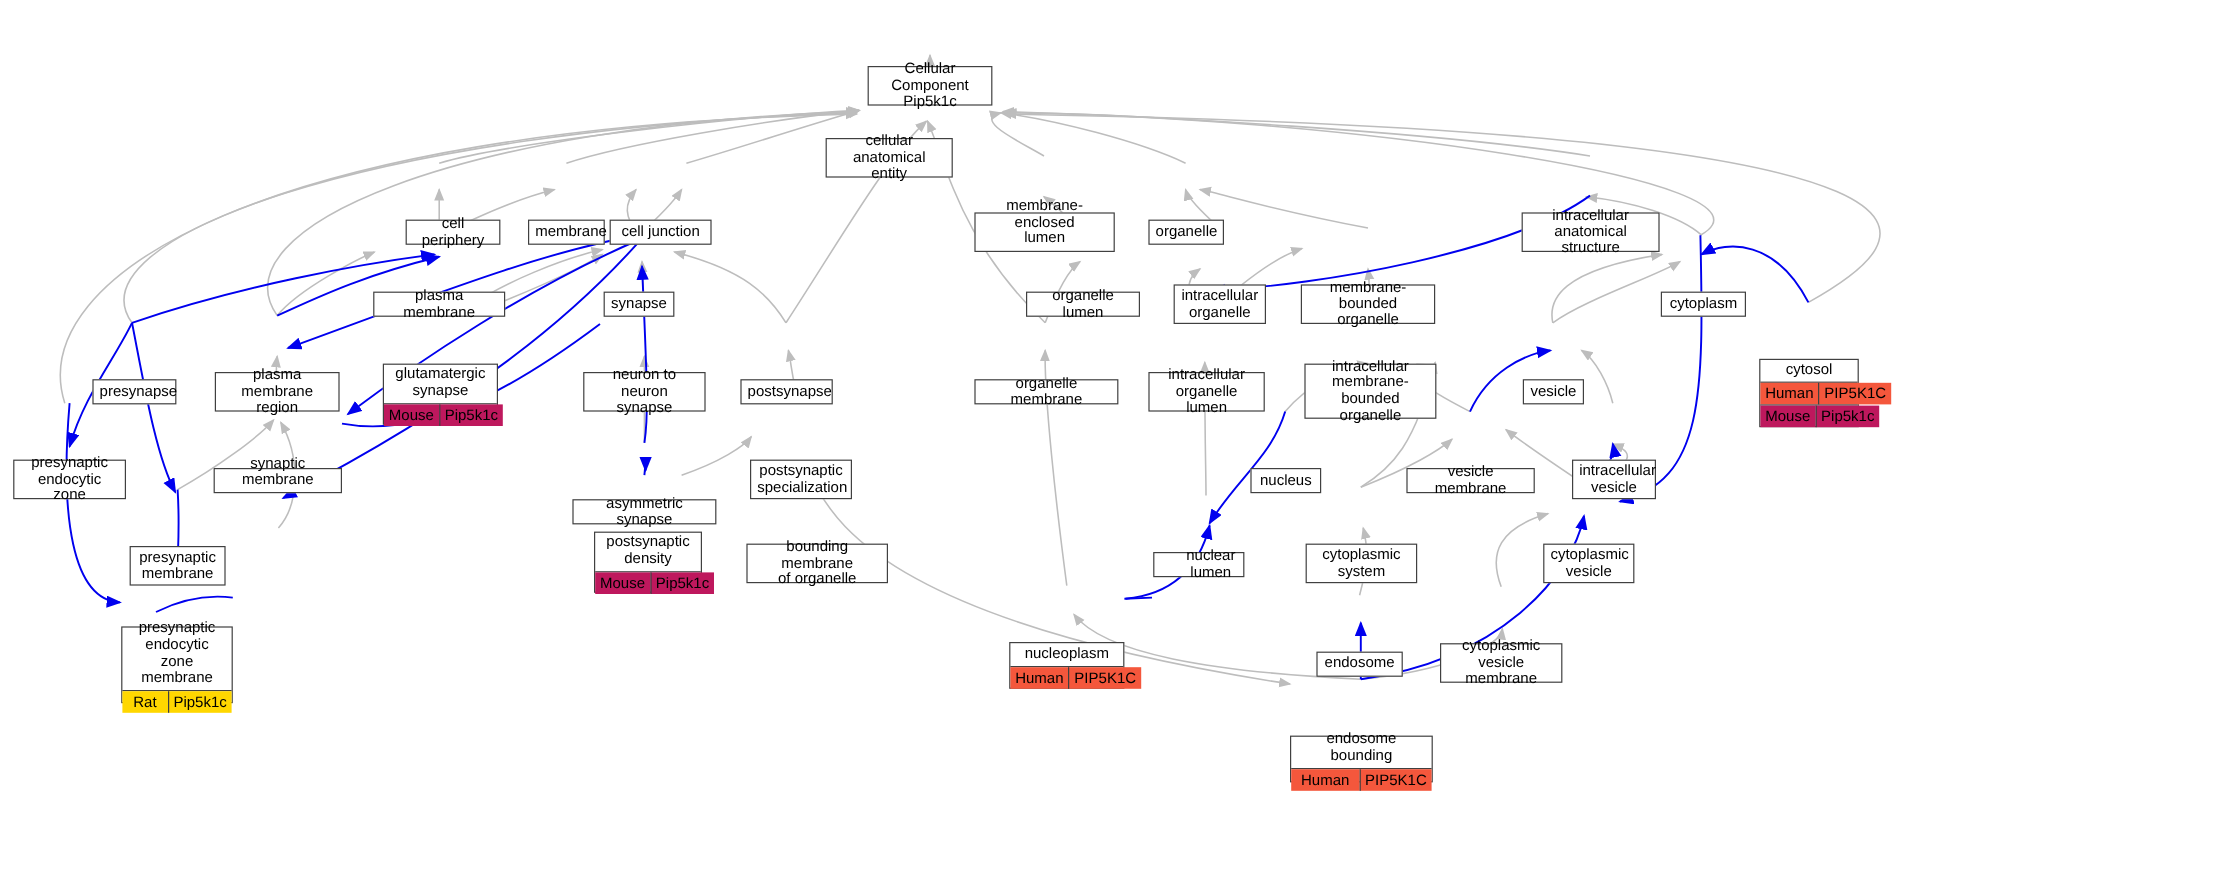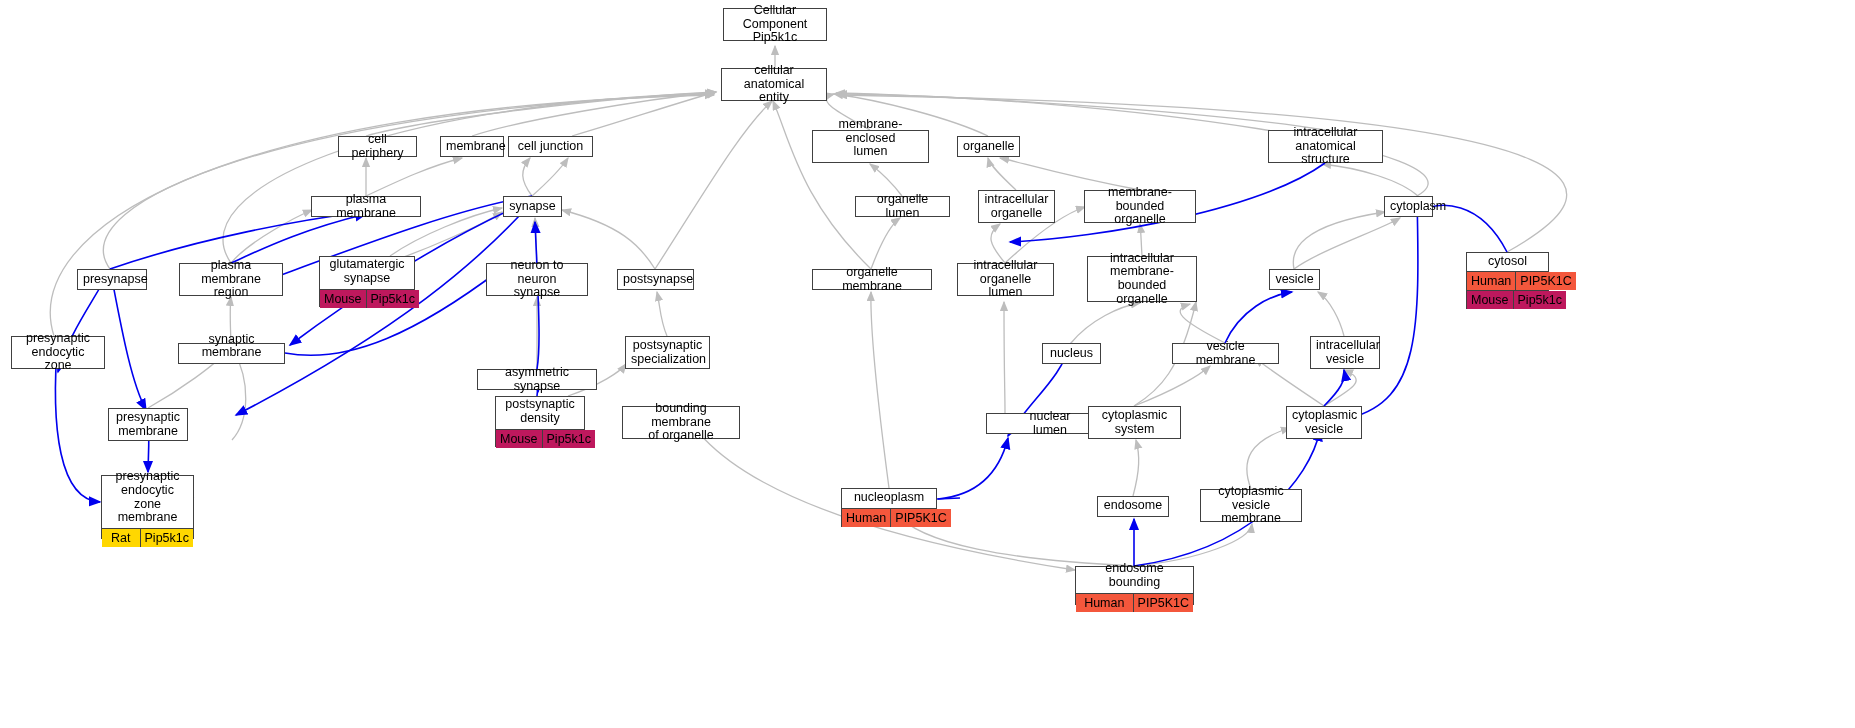--- a/index.html
+++ b/index.html
@@ -1,20 +1,20 @@
 <!DOCTYPE html>
 <html><head>
 <meta charset="utf-8">
 <style>
   html,body{margin:0;padding:0;background:#ffffff;}
   body{width:1855px;height:728px;font-family:"Liberation Sans",sans-serif;overflow:hidden;}
   #stage{position:relative;width:1855px;height:728px;}
   svg#edges{position:absolute;left:0;top:0;width:1855px;height:728px;}
   .node{position:absolute;box-sizing:border-box;background:#ffffff;border:1.6px solid #404040;
-        display:flex;flex-direction:column;align-items:stretch;justify-content:center;}
+        display:flex;flex-direction:column;align-items:stretch;justify-content:center;margin-top:47px;}
   .node .title{font-size:12.5px;line-height:13.6px;color:#000;text-align:center;padding:3px 5px;white-space:pre-line;}
   .ann{display:flex;border-top:1.6px solid #404040;}
   .ann .cell{flex:1;font-size:12.5px;line-height:14px;text-align:center;padding:2px 4px;color:#000;white-space:nowrap;}
   .ann .cell+.cell{border-left:1.6px solid #404040;}
   .ann.mouse .cell{background:#be185d;}
   .ann.rat .cell{background:#ffd700;}
   .ann.human .cell{background:#f4573c;}
 </style>
 </head>
 <body>
@@ -111,21 +111,21 @@
       <path d="M285,353 C350,365 420,330 500,270"></path>
       <path d="M194,498 C170,495 150,500 130,510"></path>
       <path d="M937,499 L960,498"></path>
     </g>
   </svg>
 
   <div class="node" style="left:723px;top:8px;width:104px;height:33px;">
     <div class="title">Cellular Component
 Pip5k1c</div>
   </div>
-  <div class="node" style="left:721px;top:68px;width:106px;height:33px;">
+  <div class="node" style="left:688px;top:68px;width:106px;height:33px;">
     <div class="title">cellular anatomical
 entity</div>
   </div>
   <div class="node" style="left:338px;top:136px;width:79px;height:21px;">
     <div class="title">cell periphery</div>
   </div>
   <div class="node" style="left:440px;top:136px;width:64px;height:21px;">
     <div class="title">membrane</div>
   </div>
   <div class="node" style="left:508px;top:136px;width:85px;height:21px;">
@@ -152,21 +152,21 @@
     <div class="title">organelle lumen</div>
   </div>
   <div class="node" style="left:978px;top:190px;width:77px;height:33px;">
     <div class="title">intracellular
 organelle</div>
   </div>
   <div class="node" style="left:1084px;top:190px;width:112px;height:33px;">
     <div class="title">membrane-bounded
 organelle</div>
   </div>
-  <div class="node" style="left:1384px;top:196px;width:49px;height:21px;">
+  <div class="node" style="left:1384px;top:196px;width:71px;height:21px;">
     <div class="title">cytoplasm</div>
   </div>
   <div class="node" style="left:1466px;top:252px;width:83px;height:57px;">
     <div class="title">cytosol</div>
     <div class="ann human">
       <div class="cell">Human</div>
       <div class="cell">PIP5K1C</div>
     </div>
     <div class="ann mouse">
       <div class="cell">Mouse</div>
@@ -243,21 +243,21 @@
 density</div>
     <div class="ann mouse">
       <div class="cell">Mouse</div>
       <div class="cell">Pip5k1c</div>
     </div>
   </div>
   <div class="node" style="left:622px;top:406px;width:118px;height:33px;">
     <div class="title">bounding membrane
 of organelle</div>
   </div>
-  <div class="node" style="left:986px;top:413px;width:108px;height:21px;padding-left:20px;">
+  <div class="node" style="left:961px;top:413px;width:76px;height:21px;padding-left:20px;">
     <div class="title">nuclear lumen</div>
   </div>
   <div class="node" style="left:1088px;top:406px;width:93px;height:33px;">
     <div class="title">cytoplasmic
 system</div>
   </div>
   <div class="node" style="left:1286px;top:406px;width:76px;height:33px;">
     <div class="title">cytoplasmic
 vesicle</div>
   </div>

